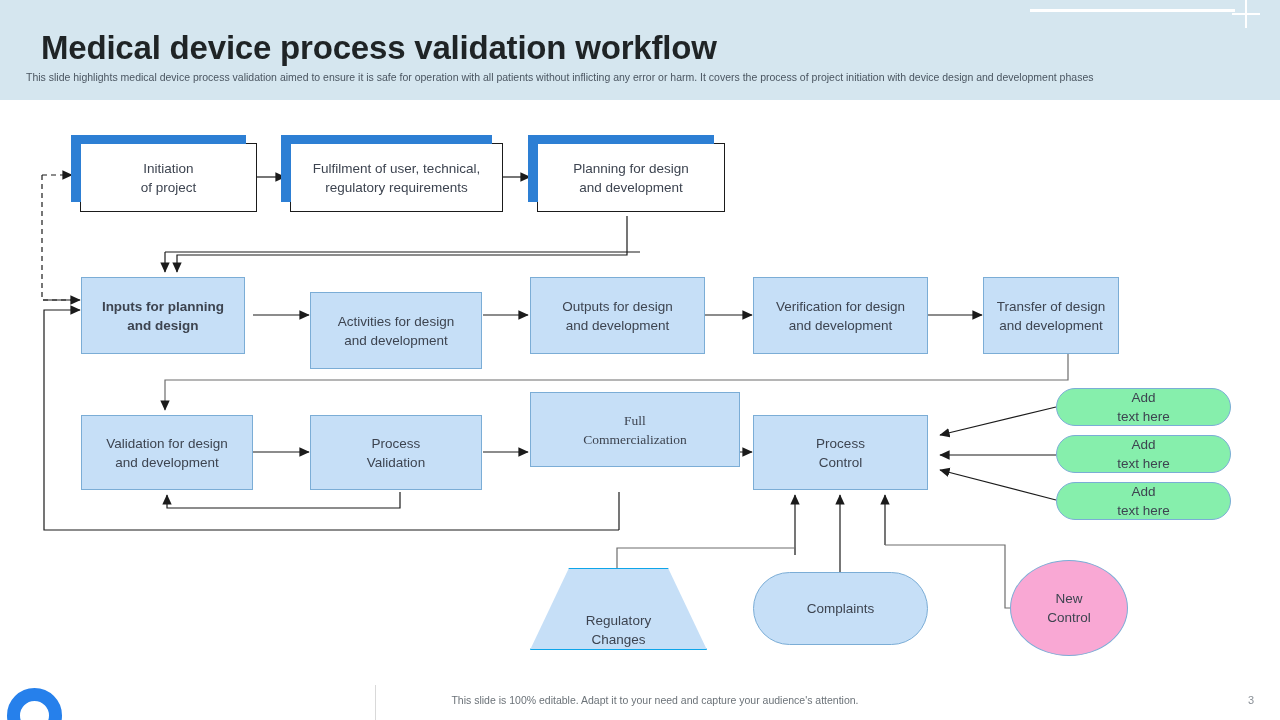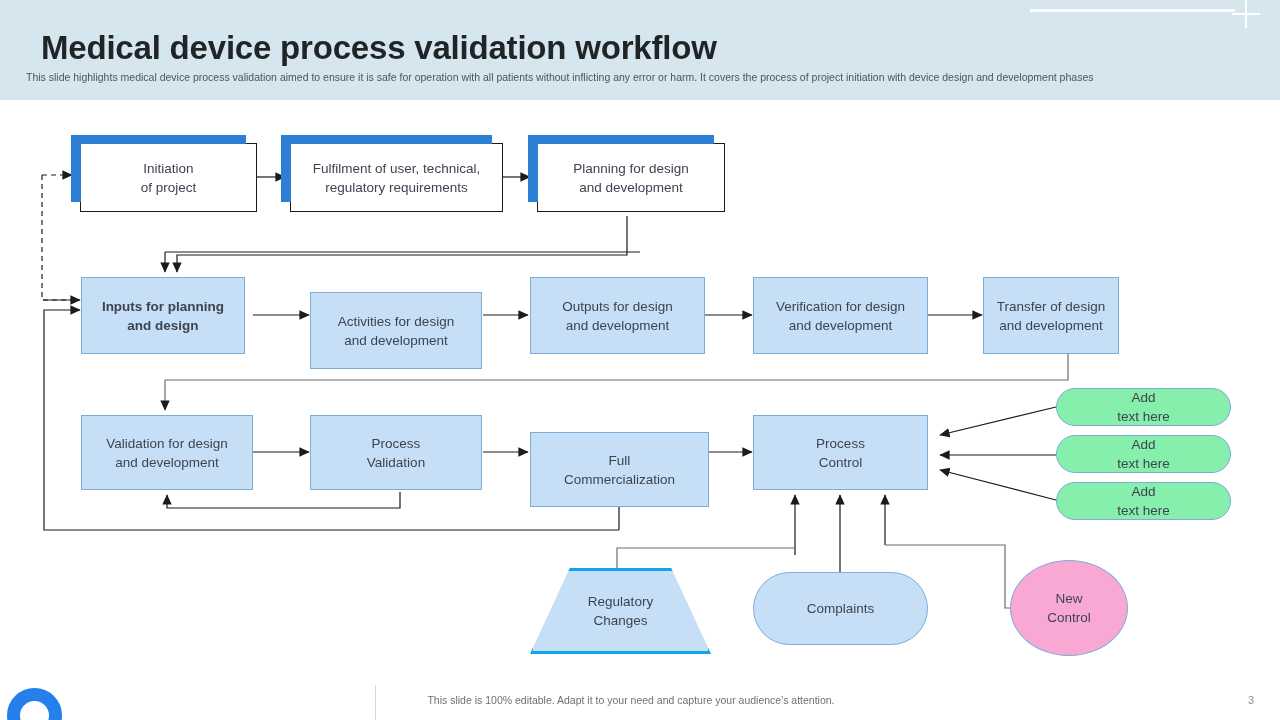--- a/index.html
+++ b/index.html
@@ -65,35 +65,35 @@
     background:#86efac;border:1px solid #7badd6;border-radius:40px;
   }
   .ellipse{
     background:#f9a8d4;border:1px solid #7badd6;border-radius:50%;
   }
   .round-rect{
     background:#c6dff7;border:1px solid #7badd6;border-radius:42px;
   }
   .trapezoid{
     position:absolute;
-    display:flex;align-items:center;justify-content:center;
+    display:flex;align-items:flex-end;justify-content:center;
     text-align:center;font-size:13.5px;color:#3d4450;line-height:19px;
     background:#c6dff7;
-    border:3px solid #0ea5e9;
+    border:1px solid #0ea5e9;
     clip-path:polygon(22% 0%, 78% 0%, 100% 100%, 0% 100%);
   }
   
   #wires{position:absolute;left:0;top:0;width:1280px;height:720px;}
   
   #footer-rule{
     position:absolute;left:375px;top:685px;width:1px;height:35px;
     background:#d9d9d9;
   }
   #footer-note{
-    position:absolute;left:381px;top:694px;width:500px;
+    position:absolute;left:405px;top:694px;width:500px;
     text-align:center;font-size:10.5px;color:#6b7278;
   }
   #page-number{
     position:absolute;left:1248px;top:694px;
     font-size:11px;color:#8a9097;
   }
   #brand-logo{
     position:absolute;left:7px;top:688px;width:55px;height:55px;
     border:13px solid #2680eb;border-radius:50%;
     box-sizing:border-box;
@@ -225,21 +225,21 @@
     <span>Validation for design</span><br>
     <span>and development</span>
   </span>
 </div>
 <div class="node node-blue" style="left:310px;top:415px;width:172px;height:75px;">
   <span>
     <span>Process</span><br>
     <span>Validation</span>
   </span>
 </div>
-<div class="node node-blue" style="left:530px;top:432px;width:179px;height:75px;">
+<div class="node node-blue" style="left:530px;top:392px;width:210px;height:75px;font-family:Liberation Serif, serif;">
   <span>
     <span>Full</span><br>
     <span>Commercialization</span>
   </span>
 </div>
 <div class="node node-blue" style="left:753px;top:415px;width:175px;height:75px;">
   <span>
     <span>Process</span><br>
     <span>Control</span>
   </span>

